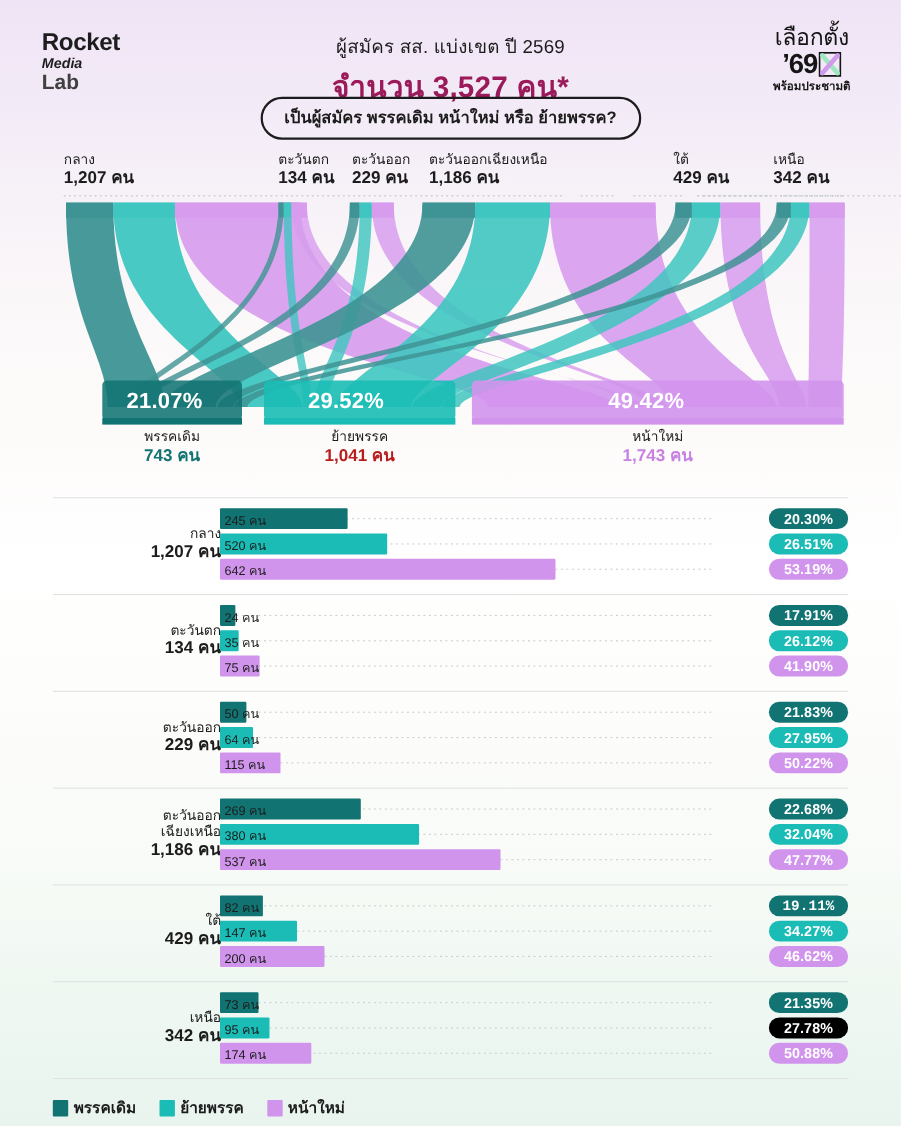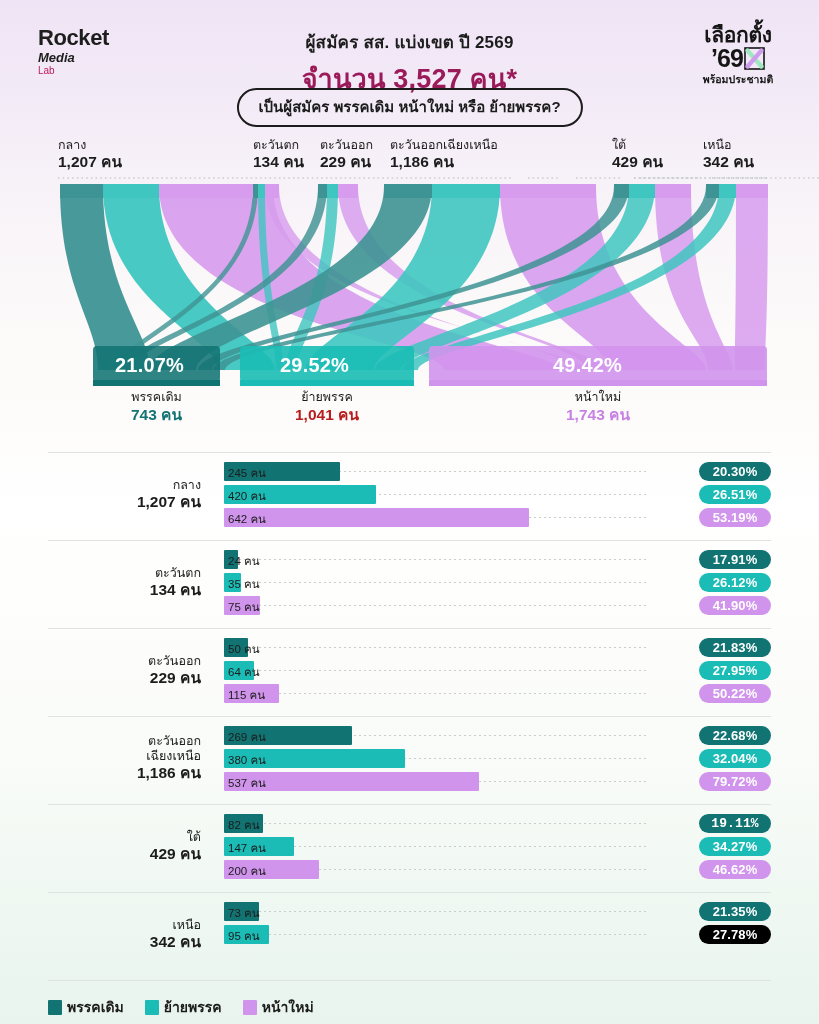--- a/index.html
+++ b/index.html
@@ -20,35 +20,35 @@
     position: relative;
     overflow: hidden;
     color: #222;
   }
 
   
   .header { position: relative; height: 132px; }
   .logo { position: absolute; left: 38px; top: 26px; line-height: 1.12; }
   .logo .l1 { font-size: 22px; font-weight: bold; letter-spacing: -0.4px; color: #1d1d1d; }
   .logo .l2 { font-size: 13px; font-weight: bold; color: #1d1d1d; font-style: italic; }
-  .logo .l3 { font-size: 10px; font-weight: normal; color: #be185d; }
+  .logo .l3 { font-size: 19px; font-weight: bold; color: #404040; }
 
   .title-wrap { position: absolute; left: 0; right: 0; top: 28px; text-align: center; }
-  .title-sub { font-size: 17px; font-weight: bold; color: #1c1c1c; letter-spacing: .2px; }
+  .title-sub { font-size: 17px; font-weight: normal; color: #1c1c1c; letter-spacing: .2px; }
   .title-main { font-size: 27px; font-weight: bold; color: #9b1b5a; margin-top: 2px; letter-spacing: .2px; }
 
   .pill-question {
     position: absolute; left: 50%; transform: translateX(-50%); top: 88px;
     border: 2px solid #1c1c1c; border-radius: 20px;
     padding: 5px 20px 6px; font-size: 15px; font-weight: bold; color: #1c1c1c;
     background: transparent; white-space: nowrap;
   }
 
   .vote-logo { position: absolute; right: 22px; top: 24px; width: 118px; text-align: center; line-height: 1; }
-  .vote-logo .v1 { font-size: 21px; font-weight: bold; color: #151515; letter-spacing: -.3px; }
+  .vote-logo .v1 { font-size: 21px; font-weight: normal; color: #151515; letter-spacing: -.3px; }
   .vote-logo .v2row { display: flex; align-items: center; justify-content: center; gap: 1px; margin-top: 1px;}
   .vote-logo .v2 { font-size: 25px; font-weight: bold; color: #151515; letter-spacing: -1px; }
   .vote-logo .v3 { font-size: 10.5px; font-weight: bold; color: #151515; margin-top: 3px; }
   .xmark { position: relative; width: 21px; height: 23px; }
 
   
   .sankey { position: relative; height: 320px; }
   .sankey svg { position: absolute; left: 0; top: 0; }
 
   .top-label { position: absolute; line-height: 1.15; }
@@ -66,21 +66,21 @@
   
   .bars { position: relative; padding: 0 0 0 0; }
   .group { position: relative; height: 88px; border-top: 1px solid #dfe3e2; margin: 0 48px; }
   .group:first-child { border-top: 1px solid #dfe3e2; }
   .group-inner { position: absolute; left: 0; right: 0; top: 9px; }
 
   .g-label { position: absolute; left: 0; width: 153px; text-align: right; line-height: 1.18; }
   .g-label .gl-name { font-size: 12.5px; color: #1c1c1c; }
   .g-label .gl-val { font-size: 15.5px; font-weight: bold; color: #1c1c1c; }
 
-  .rows { position: absolute; left: 176px; right: 0; top: 0; }
+  .rows { position: absolute; left: 152px; right: 0; top: 0; }
   .row { position: relative; height: 19px; margin-bottom: 4px; }
   .dotline { position: absolute; left: 0; right: 124px; top: 9px; height: 1px;
              background-image: linear-gradient(to right, #c9cdcc 0 2px, transparent 2px 5px);
              background-size: 5px 1px; background-repeat: repeat-x; }
   .bar { position: absolute; left: 0; top: 0; height: 19px; border-radius: 1px; }
   .bar-text { position: absolute; left: 4px; top: 2px; font-size: 11.5px; color: #1c1c1c; white-space: nowrap; }
   .pct-pill {
     position: absolute; right: 0; top: 0; height: 19px; min-width: 72px;
     border-radius: 10px; color: #fff; font-size: 13px; font-weight: bold;
     display: flex; align-items: center; justify-content: center; letter-spacing: .1px;
@@ -269,21 +269,21 @@
         <div class="rows">
           <div class="row">
             <div class="dotline"></div>
             <div class="bar" style="width: 116.375px; background: rgb(18, 115, 115);"></div>
             <div class="bar-text">245 คน</div>
             <div class="pct-pill" style="background: rgb(18, 115, 115);">20.30%</div>
           </div>
           <div class="row">
             <div class="dotline"></div>
             <div class="bar" style="width: 152px; background: rgb(26, 188, 181);"></div>
-            <div class="bar-text">420 คน</div>
+            <div class="bar-text">520 คน</div>
             <div class="pct-pill" style="background: rgb(26, 188, 181);">26.51%</div>
           </div>
           <div class="row">
             <div class="dotline"></div>
             <div class="bar" style="width: 304.95px; background: rgb(209, 148, 236);"></div>
             <div class="bar-text">642 คน</div>
             <div class="pct-pill" style="background: rgb(209, 148, 236);">53.19%</div>
           </div>
         </div>
       </div>
@@ -361,21 +361,21 @@
           <div class="row">
             <div class="dotline"></div>
             <div class="bar" style="width: 180.5px; background: rgb(26, 188, 181);"></div>
             <div class="bar-text">380 คน</div>
             <div class="pct-pill" style="background: rgb(26, 188, 181);">32.04%</div>
           </div>
           <div class="row">
             <div class="dotline"></div>
             <div class="bar" style="width: 255.075px; background: rgb(209, 148, 236);"></div>
             <div class="bar-text">537 คน</div>
-            <div class="pct-pill" style="background: rgb(209, 148, 236);">79.72%</div>
+            <div class="pct-pill" style="background: rgb(209, 148, 236);">47.77%</div>
           </div>
         </div>
       </div>
     </div>
     <div class="group">
       <div class="group-inner">
         <div class="g-label" style="top: 16px;">
           <div class="gl-name">ใต้</div>
           <div class="gl-val">429 คน</div>
         </div>
@@ -412,20 +412,26 @@
             <div class="dotline"></div>
             <div class="bar" style="width: 34.675px; background: rgb(18, 115, 115);"></div>
             <div class="bar-text">73 คน</div>
             <div class="pct-pill" style="background: rgb(18, 115, 115);">21.35%</div>
           </div>
           <div class="row">
             <div class="dotline"></div>
             <div class="bar" style="width: 45.125px; background: rgb(26, 188, 181);"></div>
             <div class="bar-text">95 คน</div>
             <div class="pct-pill" style="background: #000000;">27.78%</div>
+          </div>
+          <div class="row">
+            <div class="dotline"></div>
+            <div class="bar" style="width: 82.65px; background: rgb(209, 148, 236);"></div>
+            <div class="bar-text">174 คน</div>
+            <div class="pct-pill" style="background: rgb(209, 148, 236);">50.88%</div>
           </div>
         </div>
       </div>
     </div>
   </div>
 
 <div class="legend-sep"></div>
 <div class="legend" id="legend">
     <div class="legend-item">
       <span class="legend-swatch" style="background: rgb(18, 115, 115);"></span>

